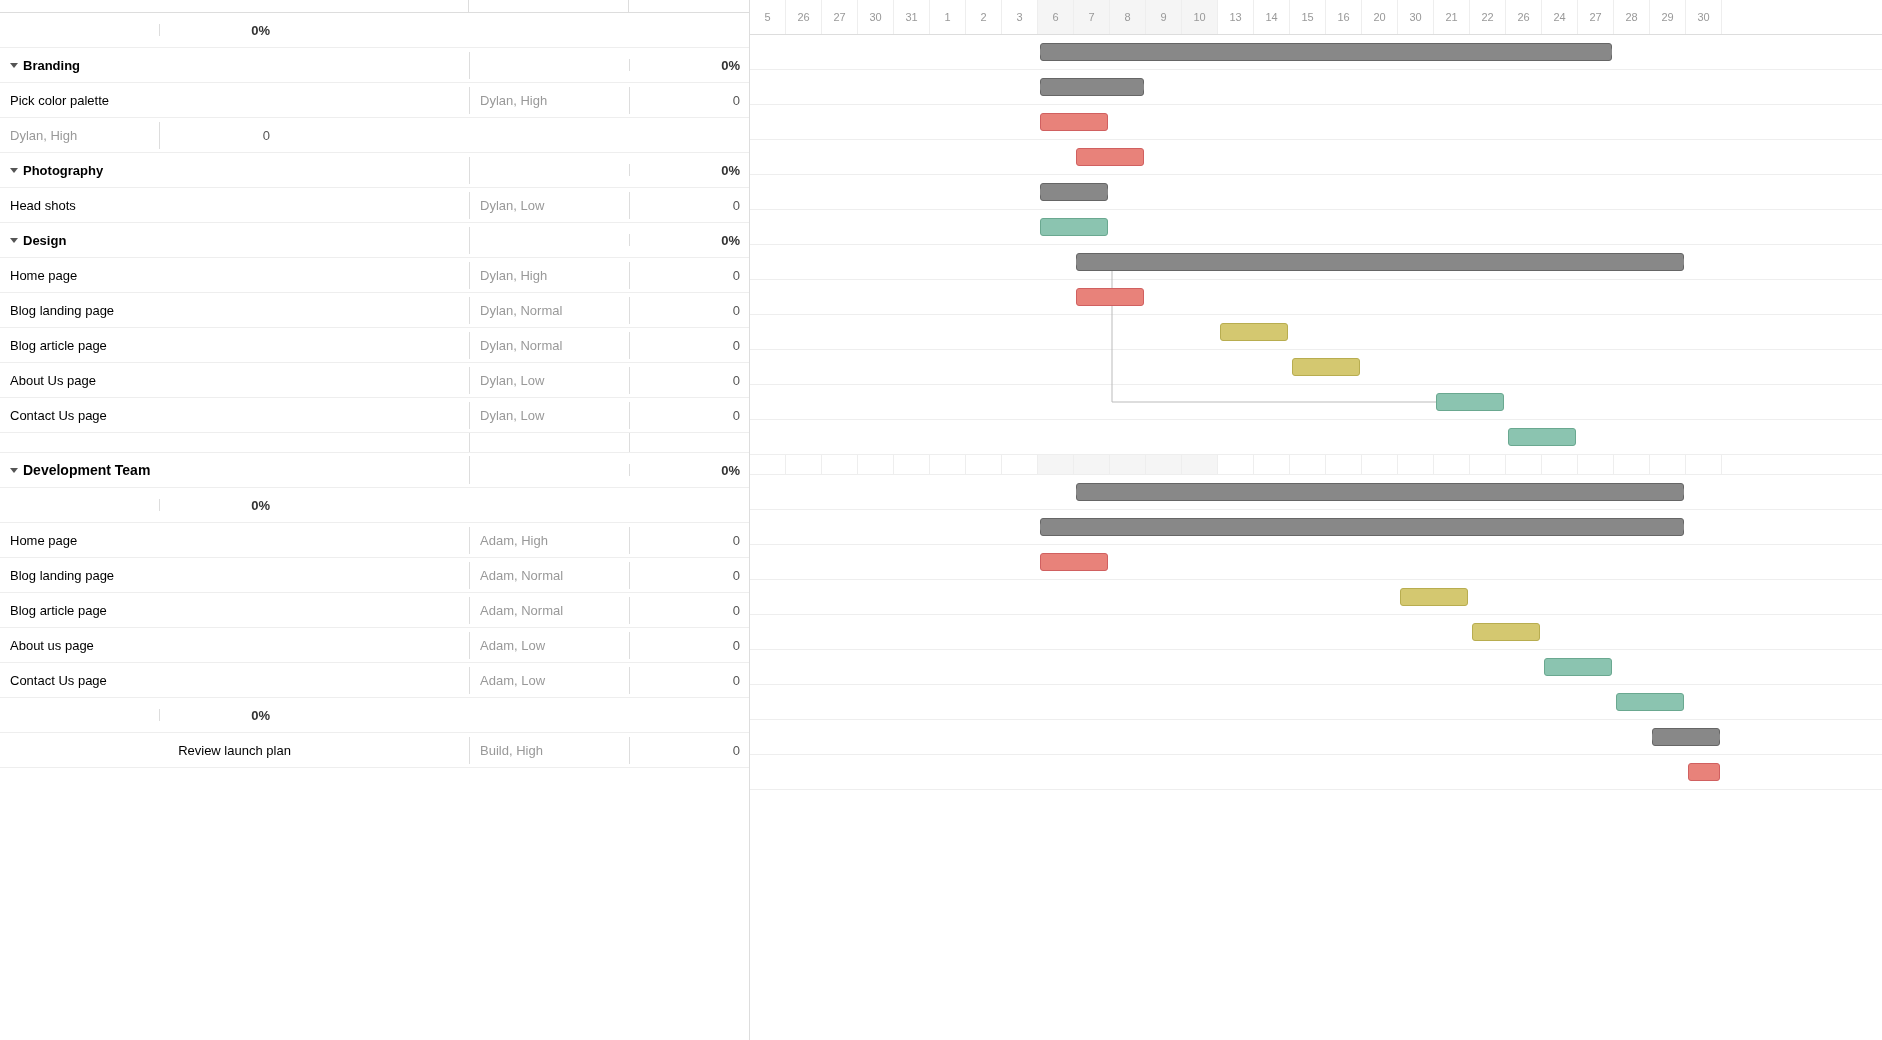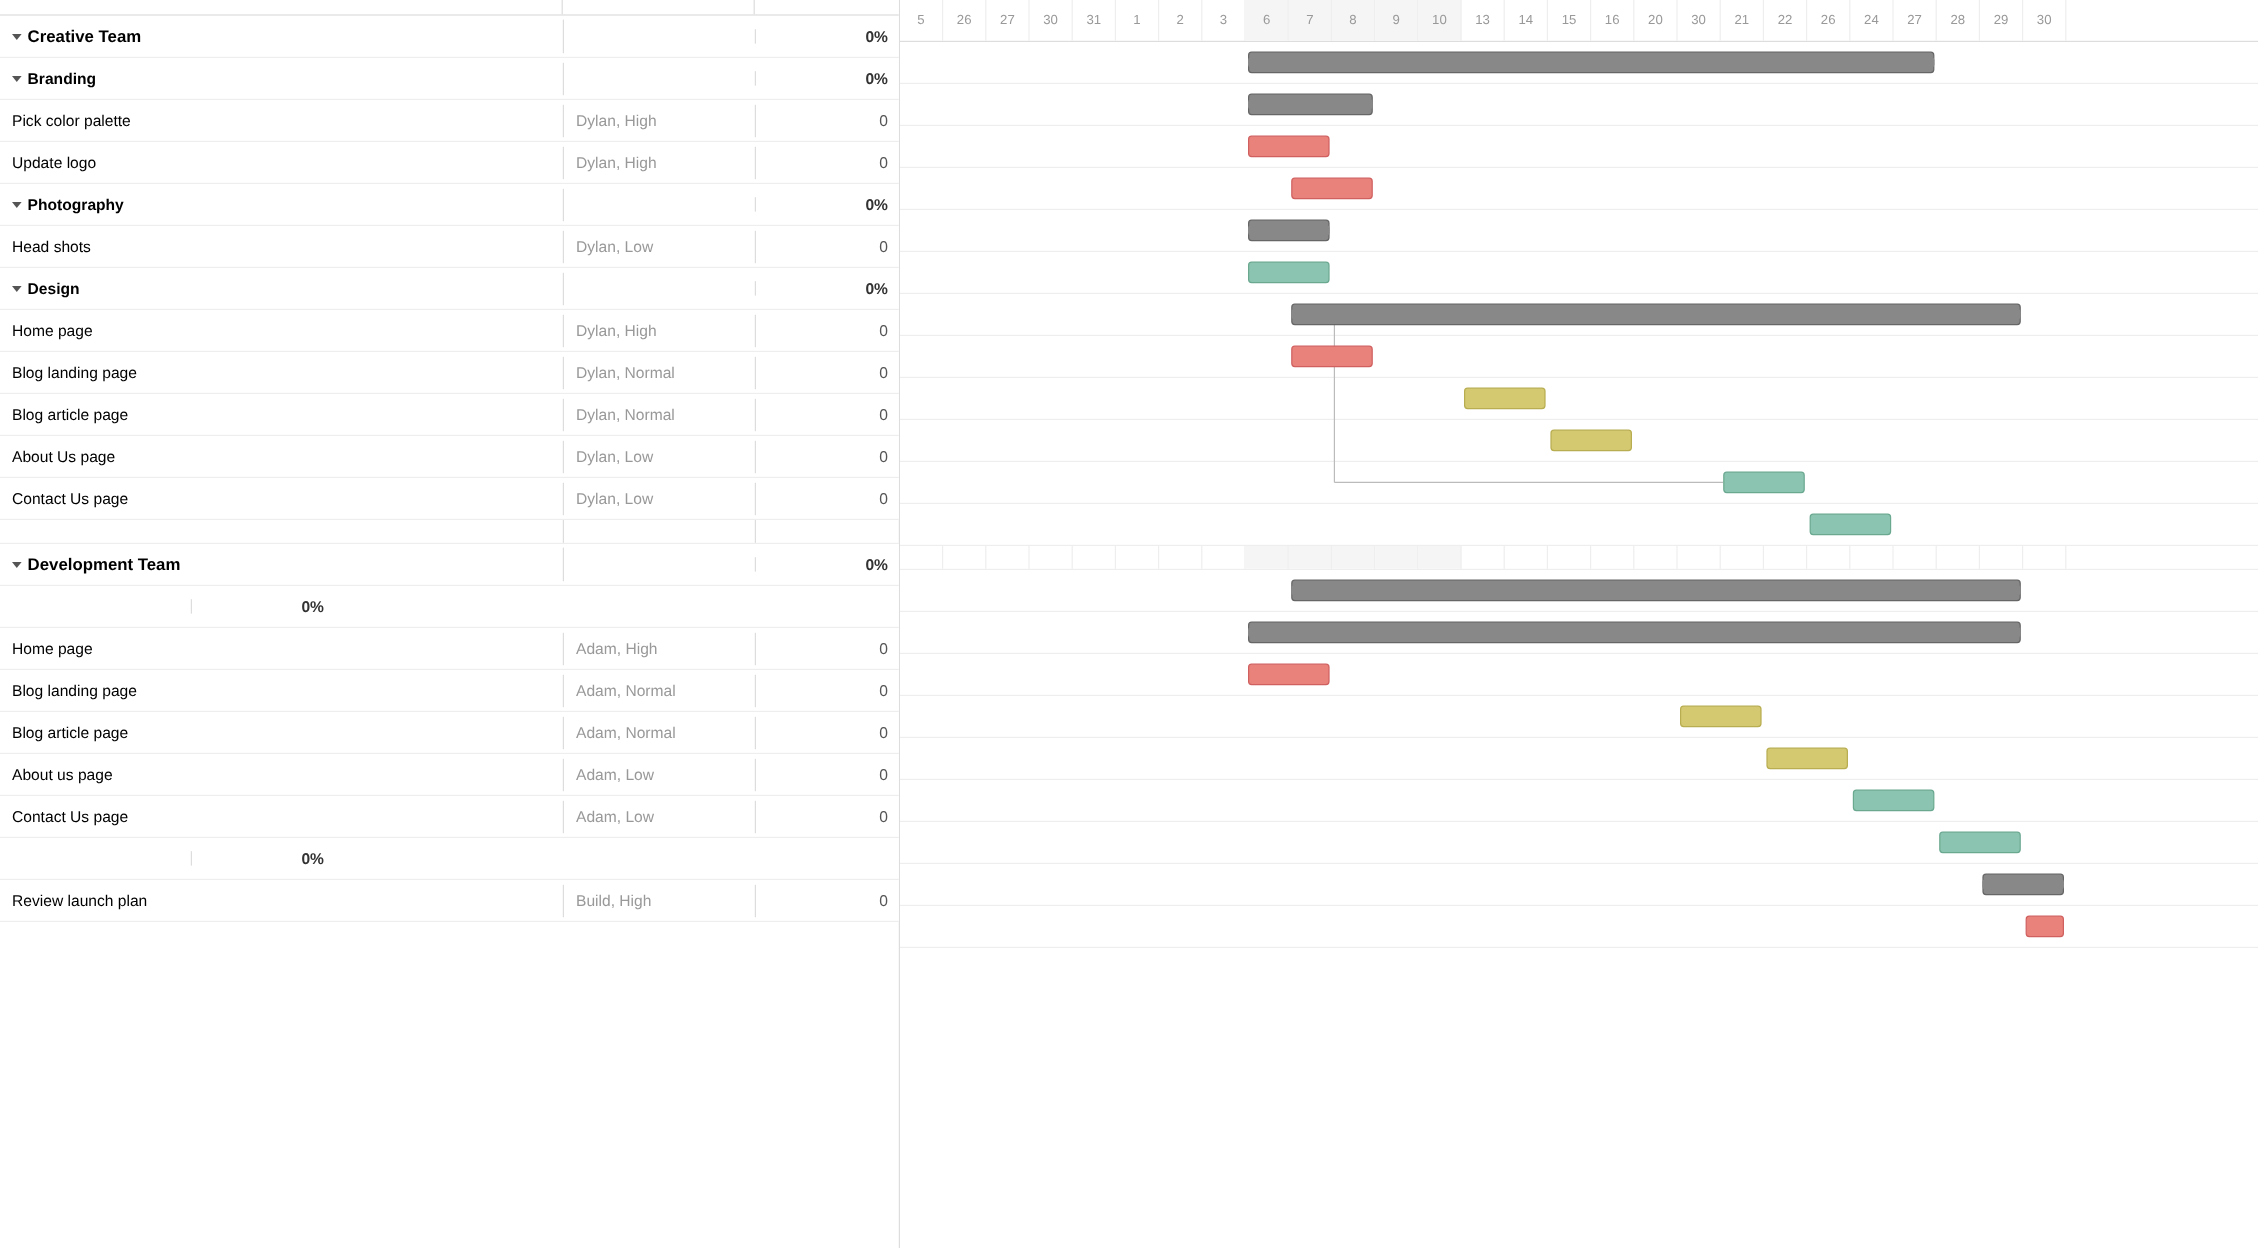--- a/index.html
+++ b/index.html
@@ -54,46 +54,39 @@
   <div class="left-panel">
     <div class="header-row">
       <div class="col-task"></div>
       <div class="col-assign"></div>
       <div class="col-pct"></div>
     </div>
 
     <div class="task-rows" id="task-rows">
 
     <div class="row group" style="display: flex; align-items: center; border-bottom: 1px solid rgb(238, 238, 238); min-height: 35px;">
-          <div class="task-name indent-1" style="width: 470px; padding: 6px 10px; border-right: 1px solid rgb(221, 221, 221); display: flex; align-items: center; gap: 5px; min-width: 470px;">
-            <span class="triangle triangle-down"></span>
-            <span style="font-weight: 700; font-size: 14px;">Creative Team</span>
-          </div>
           <div class="task-assign" style="width: 160px; min-width: 160px; padding: 6px 10px; border-right: 1px solid rgb(221, 221, 221); color: rgb(153, 153, 153); font-size: 13px;"></div>
           <div class="task-pct" style="width: 120px; min-width: 120px; padding: 6px 10px; text-align: right; color: rgb(51, 51, 51); font-weight: 700;">0%</div>
         </div>
         <div class="row subgroup" style="display: flex; align-items: center; border-bottom: 1px solid rgb(238, 238, 238); min-height: 35px;">
           <div class="task-name indent-2" style="width: 470px; padding: 6px 10px; border-right: 1px solid rgb(221, 221, 221); display: flex; align-items: center; gap: 5px; min-width: 470px;">
             <span class="triangle triangle-down"></span>
             <span style="font-weight: 700; font-size: 13px;">Branding</span>
           </div>
           <div class="task-assign" style="width: 160px; min-width: 160px; padding: 6px 10px; border-right: 1px solid rgb(221, 221, 221); color: rgb(153, 153, 153); font-size: 13px;"></div>
           <div class="task-pct" style="width: 120px; min-width: 120px; padding: 6px 10px; text-align: right; color: rgb(51, 51, 51); font-weight: 700;">0%</div>
         </div>
         <div class="row task" style="display: flex; align-items: center; border-bottom: 1px solid rgb(238, 238, 238); min-height: 35px;">
           <div class="task-name indent-3" style="width: 470px; padding: 6px 10px; border-right: 1px solid rgb(221, 221, 221); display: flex; align-items: center; gap: 5px; min-width: 470px;">
             <span>Pick color palette</span>
           </div>
           <div class="task-assign" style="width: 160px; min-width: 160px; padding: 6px 10px; border-right: 1px solid rgb(221, 221, 221); color: rgb(153, 153, 153); font-size: 13px;">Dylan, High</div>
           <div class="task-pct" style="width: 120px; min-width: 120px; padding: 6px 10px; text-align: right; color: rgb(85, 85, 85);">0</div>
         </div>
         <div class="row task" style="display: flex; align-items: center; border-bottom: 1px solid rgb(238, 238, 238); min-height: 35px;">
-          <div class="task-name indent-3" style="width: 470px; padding: 6px 10px; border-right: 1px solid rgb(221, 221, 221); display: flex; align-items: center; gap: 5px; min-width: 470px;">
-            <span>Update logo</span>
-          </div>
           <div class="task-assign" style="width: 160px; min-width: 160px; padding: 6px 10px; border-right: 1px solid rgb(221, 221, 221); color: rgb(153, 153, 153); font-size: 13px;">Dylan, High</div>
           <div class="task-pct" style="width: 120px; min-width: 120px; padding: 6px 10px; text-align: right; color: rgb(85, 85, 85);">0</div>
         </div>
         <div class="row subgroup" style="display: flex; align-items: center; border-bottom: 1px solid rgb(238, 238, 238); min-height: 35px;">
           <div class="task-name indent-2" style="width: 470px; padding: 6px 10px; border-right: 1px solid rgb(221, 221, 221); display: flex; align-items: center; gap: 5px; min-width: 470px;">
             <span class="triangle triangle-down"></span>
             <span style="font-weight: 700; font-size: 13px;">Photography</span>
           </div>
           <div class="task-assign" style="width: 160px; min-width: 160px; padding: 6px 10px; border-right: 1px solid rgb(221, 221, 221); color: rgb(153, 153, 153); font-size: 13px;"></div>
           <div class="task-pct" style="width: 120px; min-width: 120px; padding: 6px 10px; text-align: right; color: rgb(51, 51, 51); font-weight: 700;">0%</div>
@@ -198,21 +191,21 @@
             <span>Contact Us page</span>
           </div>
           <div class="task-assign" style="width: 160px; min-width: 160px; padding: 6px 10px; border-right: 1px solid rgb(221, 221, 221); color: rgb(153, 153, 153); font-size: 13px;">Adam, Low</div>
           <div class="task-pct" style="width: 120px; min-width: 120px; padding: 6px 10px; text-align: right; color: rgb(85, 85, 85);">0</div>
         </div>
         <div class="row subgroup" style="display: flex; align-items: center; border-bottom: 1px solid rgb(238, 238, 238); min-height: 35px;">
           <div class="task-assign" style="width: 160px; min-width: 160px; padding: 6px 10px; border-right: 1px solid rgb(221, 221, 221); color: rgb(153, 153, 153); font-size: 13px;"></div>
           <div class="task-pct" style="width: 120px; min-width: 120px; padding: 6px 10px; text-align: right; color: rgb(51, 51, 51); font-weight: 700;">0%</div>
         </div>
         <div class="row task" style="display: flex; align-items: center; border-bottom: 1px solid rgb(238, 238, 238); min-height: 35px;">
-          <div class="task-name indent-3" style="width: 470px; padding: 6px 10px; border-right: 1px solid rgb(221, 221, 221); display: flex; align-items: center; gap: 5px; min-width: 470px;">
+          <div class="task-name indent-3" style="width: 470px; padding: 6px 10px; border-right: 1px solid rgb(221, 221, 221); display: flex; align-items: center; gap: 5px; min-width: 470px; justify-content: center;">
             <span>Review launch plan</span>
           </div>
           <div class="task-assign" style="width: 160px; min-width: 160px; padding: 6px 10px; border-right: 1px solid rgb(221, 221, 221); color: rgb(153, 153, 153); font-size: 13px;">Build, High</div>
           <div class="task-pct" style="width: 120px; min-width: 120px; padding: 6px 10px; text-align: right; color: rgb(85, 85, 85);">0</div>
         </div>
       </div>
   </div>
 
   <div class="right-panel">
     <div class="gantt-header" id="gantt-header">

